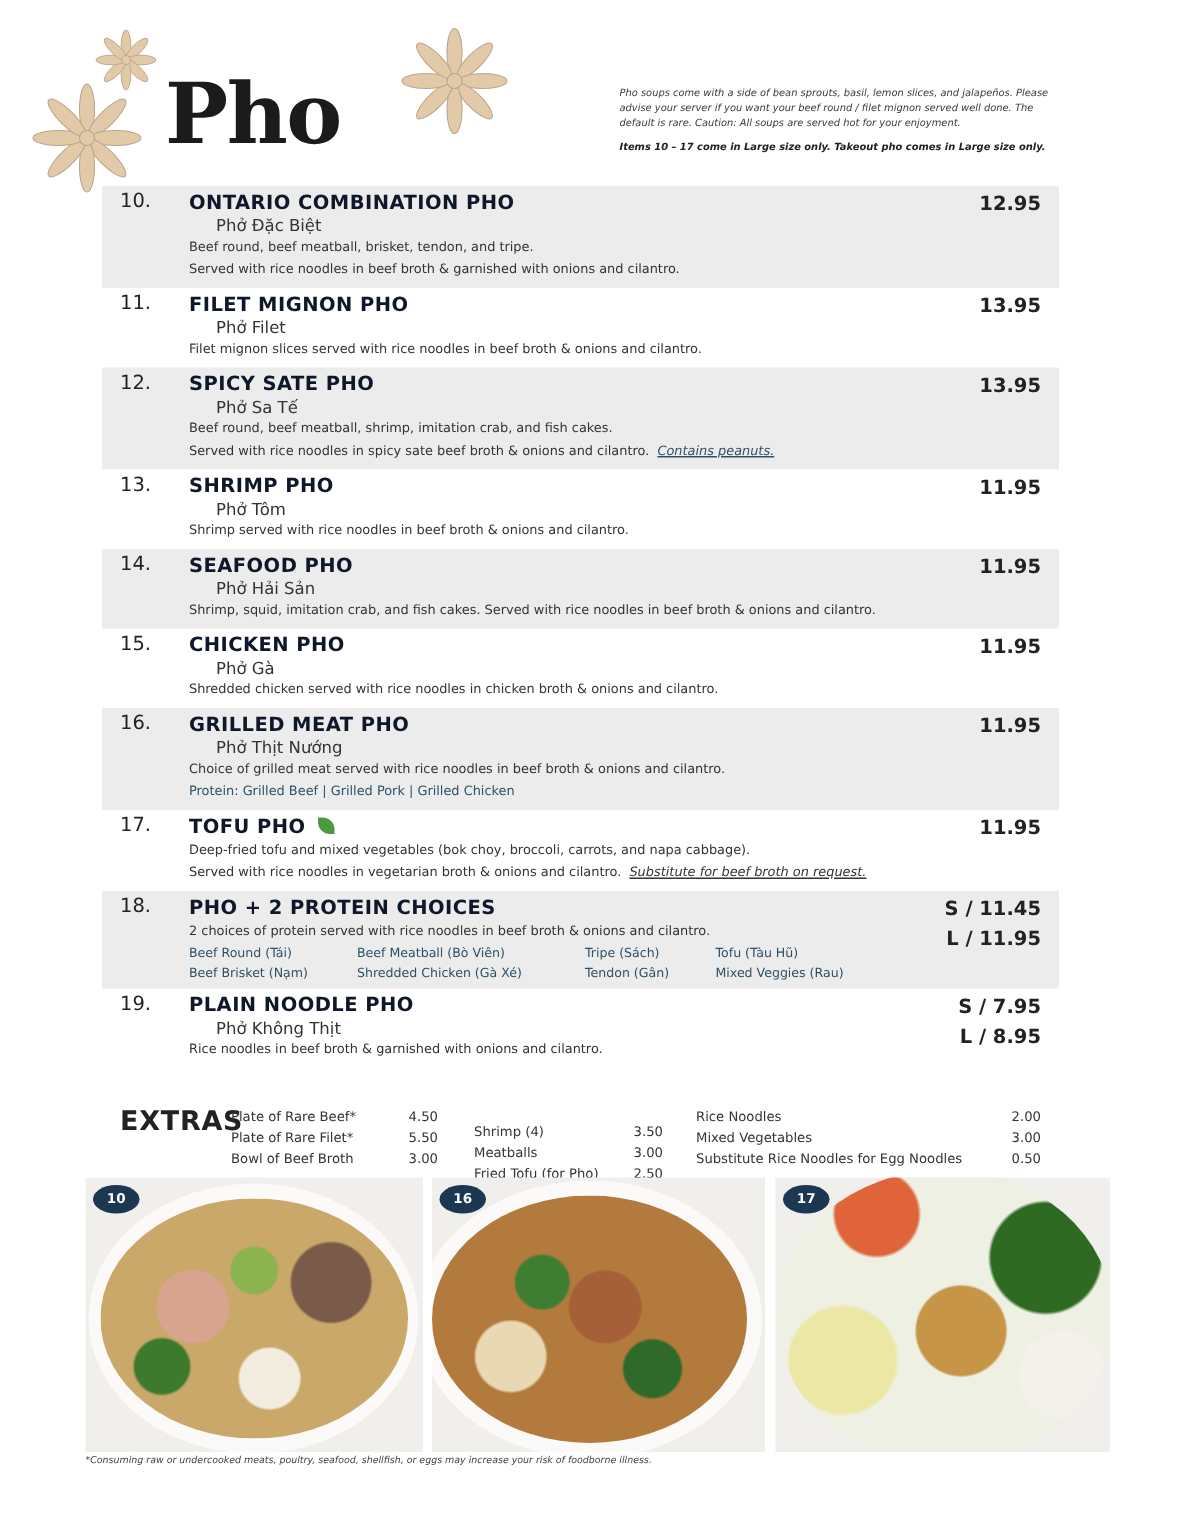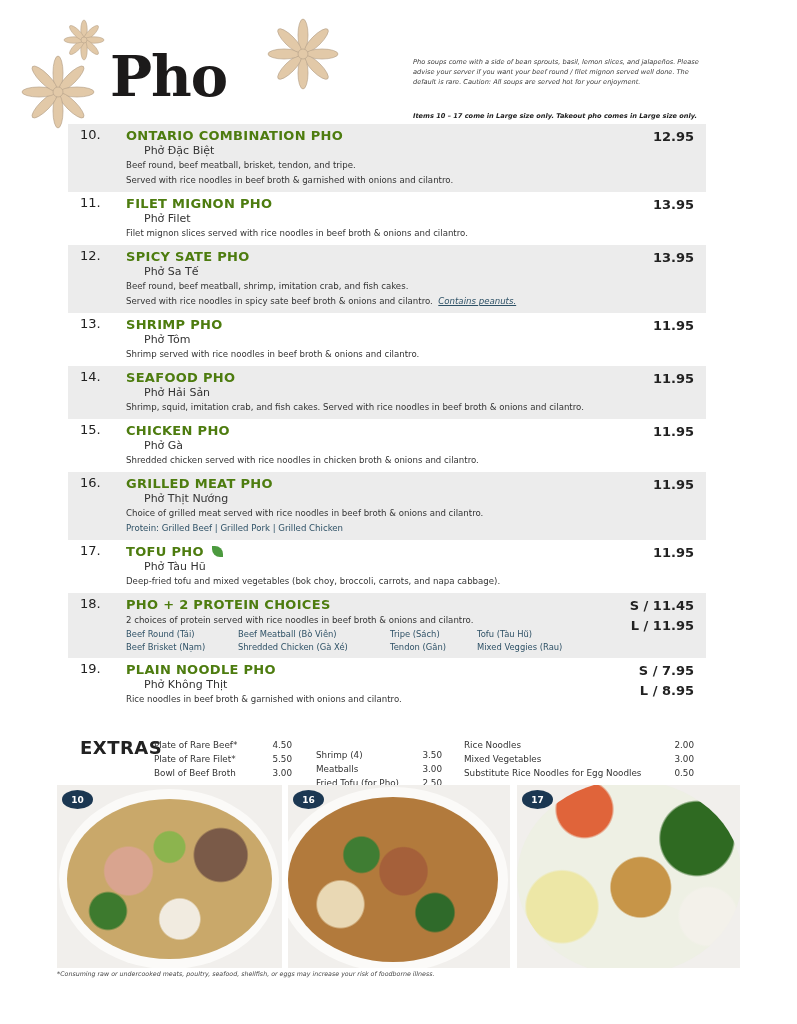--- a/index.html
+++ b/index.html
@@ -10,33 +10,33 @@
   .title {
     position: absolute; left: 110px; top: 48px;
     font-family: "DejaVu Serif", serif; font-weight: bold; font-size: 56px;
     color: #1c1a1a; letter-spacing: -1px; line-height: 1;
   }
   .intro {
     position: absolute; left: 413px; top: 57px; width: 300px;
     font-family: "DejaVu Sans", sans-serif; font-style: italic;
     font-size: 6.6px; line-height: 10px; color: #3a3a3a;
   }
-  .intro .note { margin-top: 24px; font-weight: bold; color: #222; }
+  .intro .note { margin-top: 6px; font-weight: bold; color: #222; }
 
   .menu { position: absolute; left: 68px; top: 124px; width: 638px; }
   .item { position: relative; padding: 3px 0 4px 0; }
   .item.shaded { background: #ececec; }
   .item .num {
     position: absolute; left: 12px; top: 3px;
     font-family: "DejaVu Sans", sans-serif; font-weight: normal; font-size: 13px; color: #222;
   }
   .item .body { margin-left: 58px; margin-right: 90px; }
   .item .name {
     font-family: "DejaVu Sans", sans-serif; font-weight: bold; font-size: 13px;
-    letter-spacing: 0.3px; color: #4d7c0f; line-height: 17px;
+    letter-spacing: 0.3px; color: #0f172a; line-height: 17px;
   }
   .item .viet { font-size: 11px; line-height: 14px; color: #333; margin-left: 18px; }
   .item .desc { font-size: 8.6px; line-height: 15px; color: #333; white-space: nowrap; }
   .item .desc .ital { font-style: italic; color: #2e5166; text-decoration: underline; }
   .item .protein { font-size: 8.6px; line-height: 15px; color: #2e5166; }
   .item .price {
     position: absolute; right: 12px; top: 3px; text-align: right;
     font-weight: bold; font-size: 13px; color: #222; line-height: 20px;
   }
   .leaf { display: inline-block; width: 11px; height: 11px; background: #4c9a3f;
@@ -192,22 +192,25 @@
     <div class="price">11.95</div>
   </div>
 
   <div class="item">
     <div class="num">17.</div>
     <div class="body">
       <div class="name">
         <span>TOFU PHO</span>
         <span class="leaf"></span>
       </div>
-      <div class="viet">Phở Tàu Hũ</div>
       <div class="desc">Deep-fried tofu and mixed vegetables (bok choy, broccoli, carrots, and napa cabbage).</div>
+      <div class="desc">
+        <span>Served with rice noodles in vegetarian broth &amp; onions and cilantro.</span>&nbsp;
+        <span class="ital" style="color:#333">Substitute for beef broth on request.</span>
+      </div>
     </div>
     <div class="price">11.95</div>
   </div>
 
   <div class="item shaded">
     <div class="num">18.</div>
     <div class="body">
       <div class="name">PHO + 2 PROTEIN CHOICES</div>
       <div class="desc">2 choices of protein served with rice noodles in beef broth &amp; onions and cilantro.</div>
       <div class="choices">

